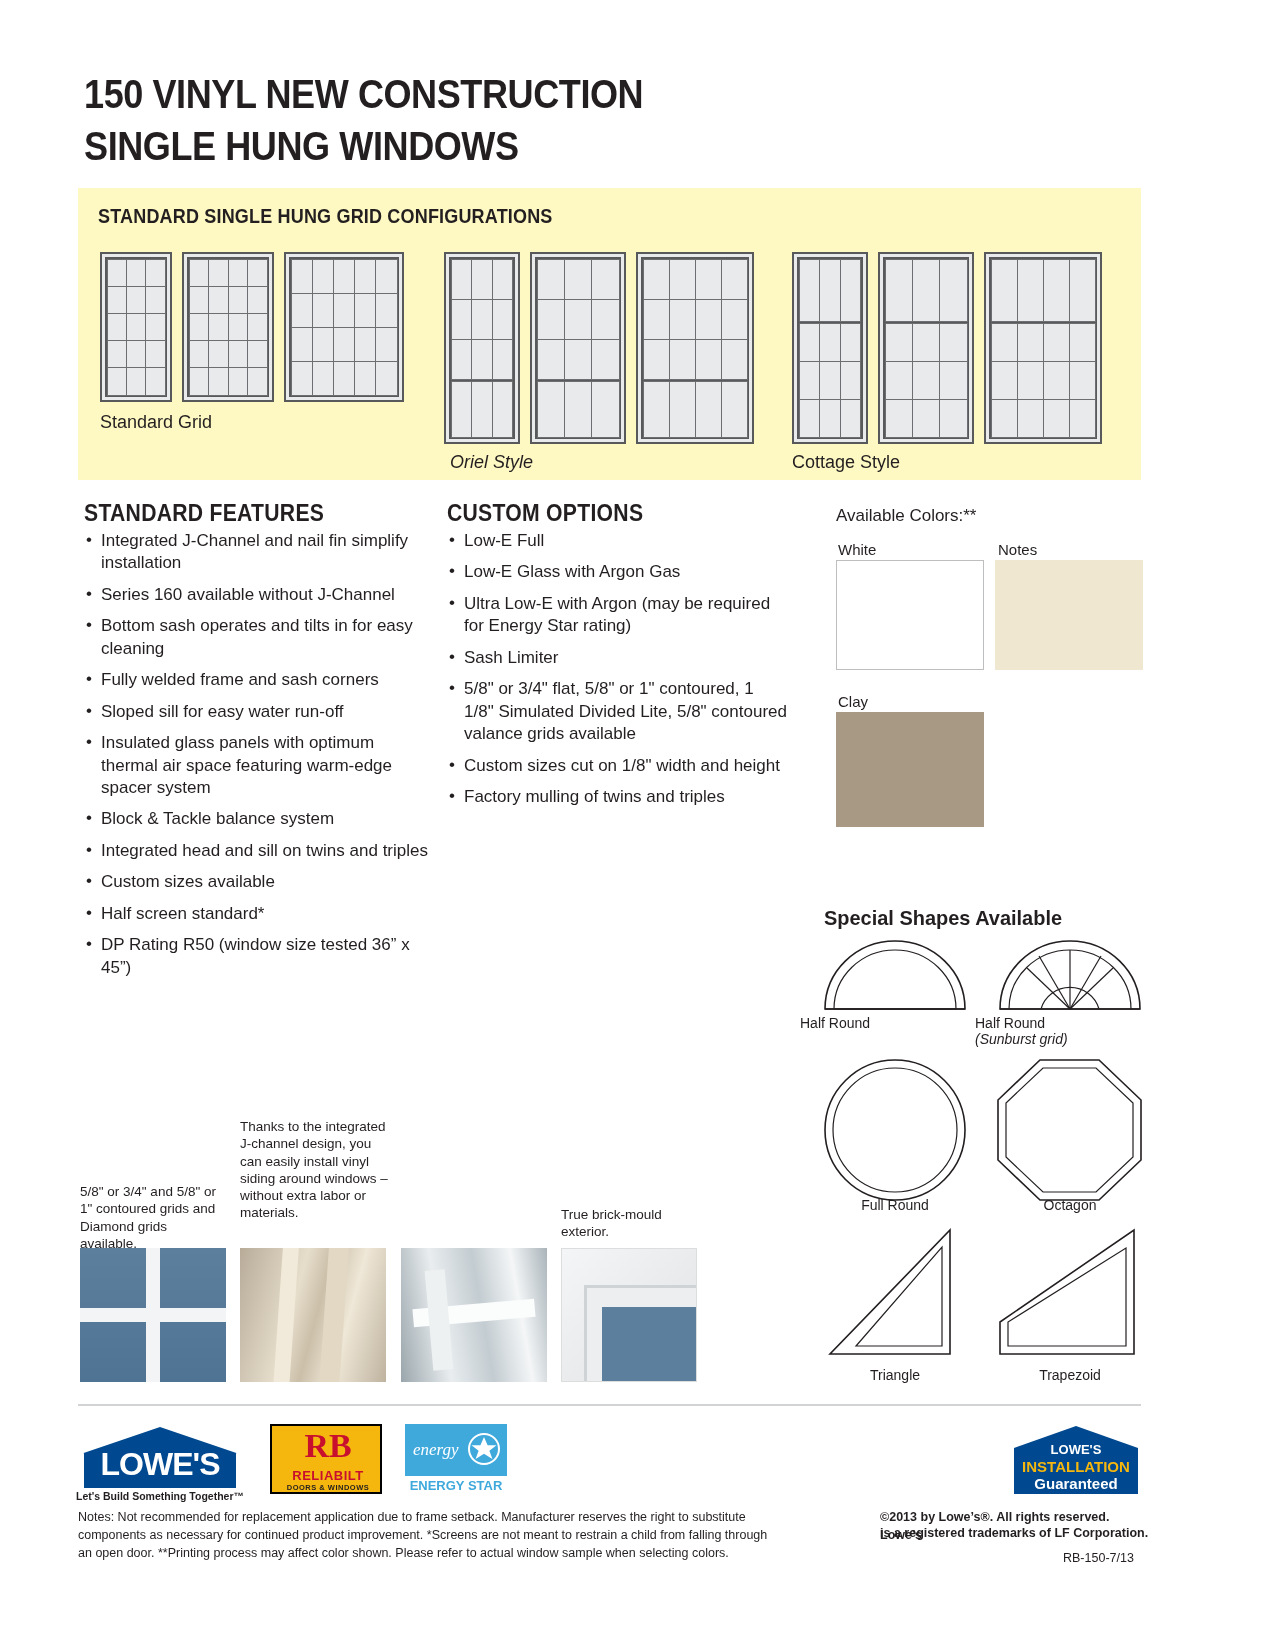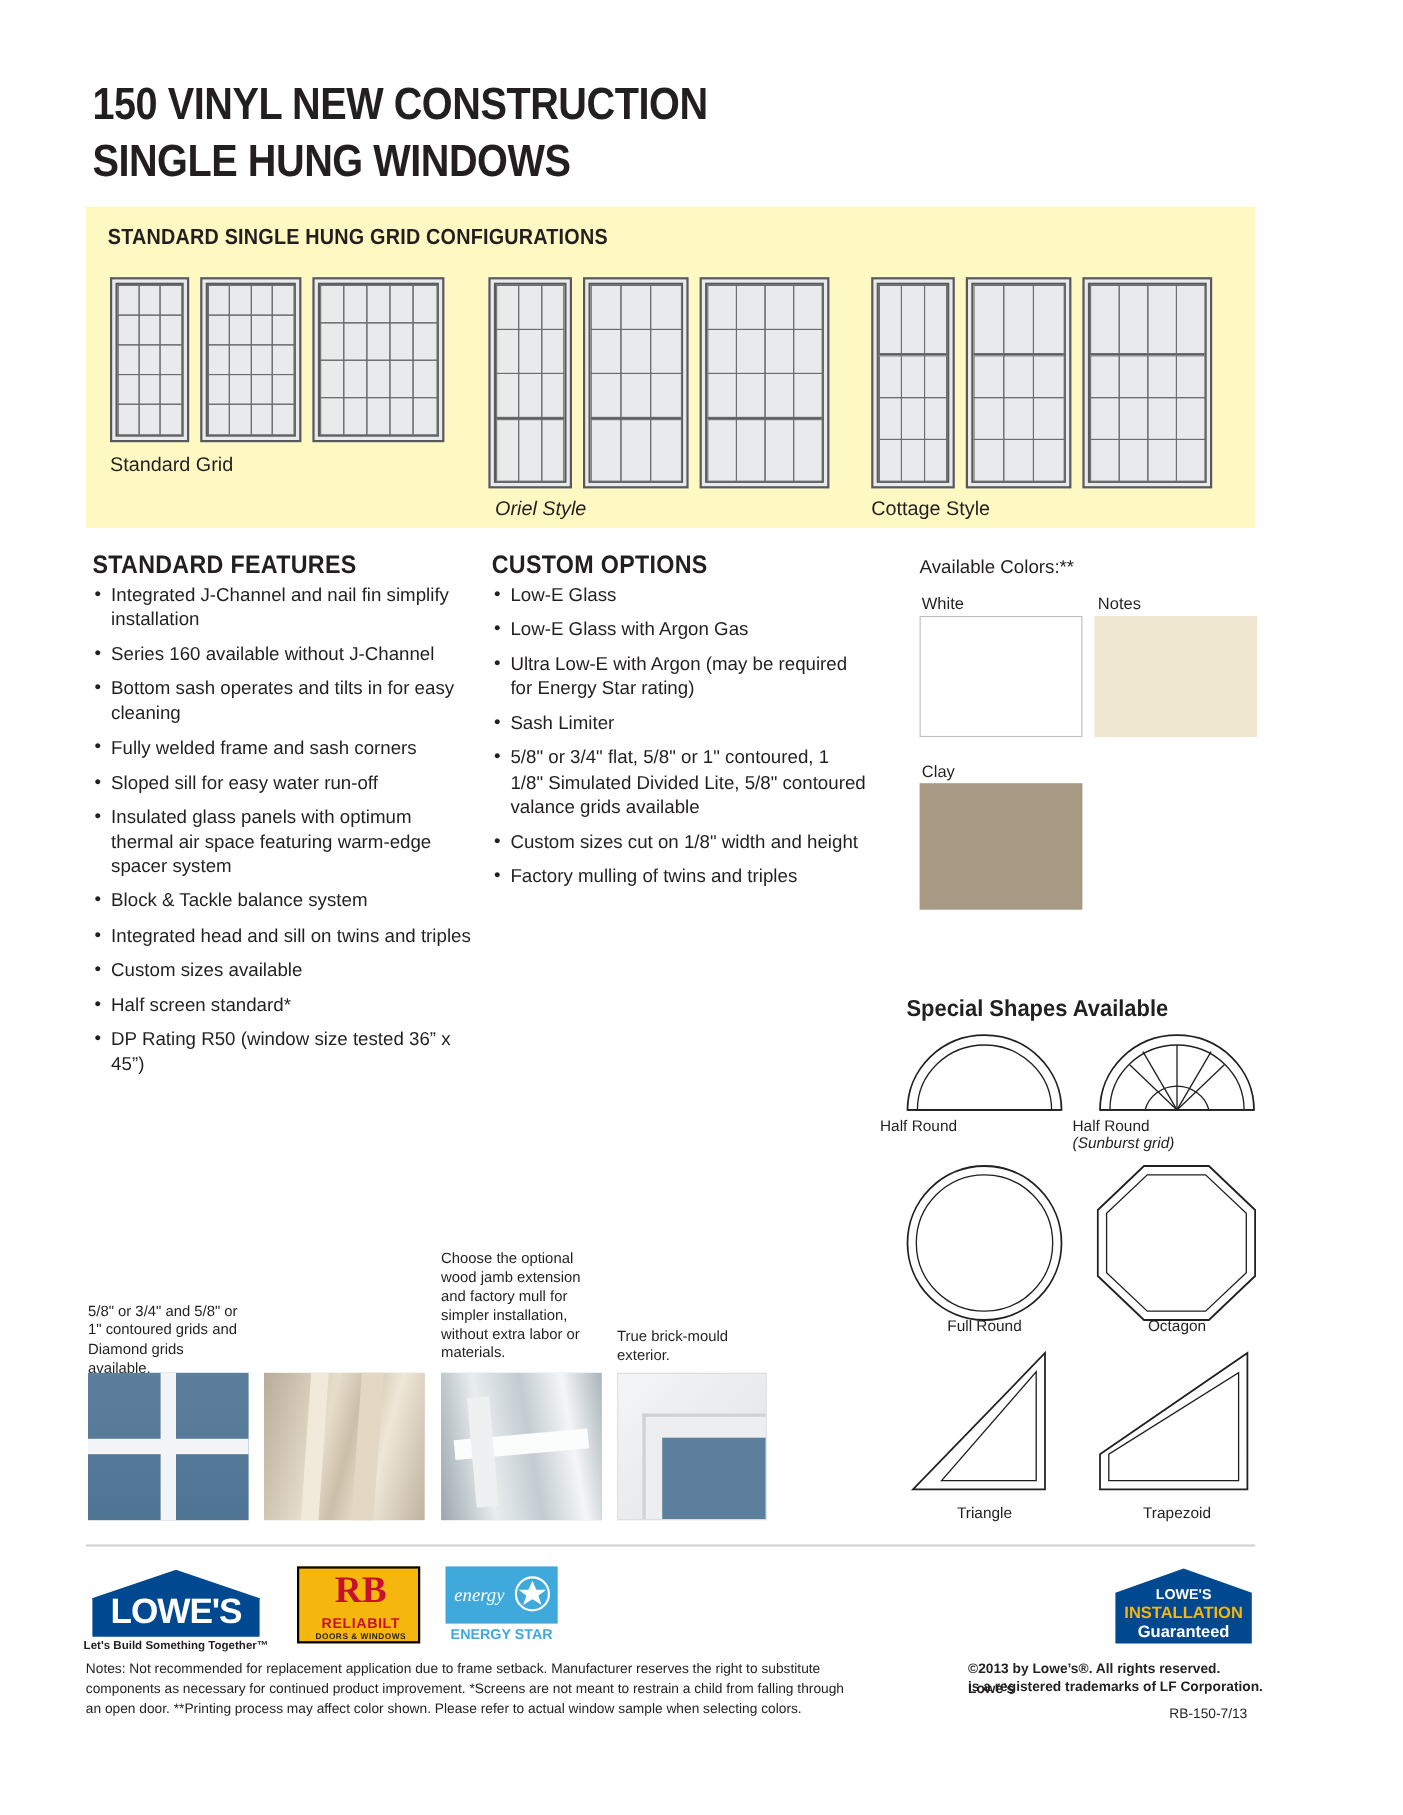--- a/index.html
+++ b/index.html
@@ -357,21 +357,21 @@
     <li>Insulated glass panels with optimum thermal air space featuring warm-edge spacer system</li>
     <li>Block &amp; Tackle balance system</li>
     <li>Integrated head and sill on twins and triples</li>
     <li>Custom sizes available</li>
     <li>Half screen standard*</li>
     <li>DP Rating R50 (window size tested 36” x 45”)</li>
   </ul>
 
   <div class="colhead" style="position:absolute; left:447px; top:500px;">CUSTOM OPTIONS</div>
   <ul class="feat" style="position:absolute; left:447px; top:530px; width:340px;">
-    <li>Low-E Glass</li>
+    <li>Low-E Full</li>
     <li>Low-E Glass with Argon Gas</li>
     <li>Ultra Low-E with Argon (may be required for Energy Star rating)</li>
     <li>Sash Limiter</li>
     <li>5/8" or 3/4" flat, 5/8" or 1" contoured, 1 1/8" Simulated Divided Lite, 5/8" contoured valance grids available</li>
     <li>Custom sizes cut on 1/8" width and height</li>
     <li>Factory mulling of twins and triples</li>
   </ul>
 
   <div class="colors-title">Available Colors:**</div>
 
@@ -435,27 +435,27 @@
     <polygon points="134,26 134,124 16,124 16,100" fill="none" stroke="#231f20" stroke-width="1.2"></polygon>
   </svg>
   <div class="shape-cap" style="left:975px; top:1367px; width:190px; text-align:center;">Trapezoid</div>
 
   <div class="photo-cap" style="left:80px; top:1183px; width:146px;">5/8" or 3/4" and 5/8" or 1" contoured grids and Diamond grids available.</div>
   <div class="photo" style="left:80px; top:1248px; width:146px; height:134px; background:linear-gradient(#5d7f9e,#4f7493);">
     <div style="position:absolute; left:0; top:60px; width:100%; height:14px; background:#f2f4f5;"></div>
     <div style="position:absolute; left:66px; top:0; width:14px; height:100%; background:#f2f4f5;"></div>
   </div>
 
+  <div class="photo-cap" style="left:240px; top:1118px; width:148px;">Thanks to the integrated J-channel design, you can easily install vinyl siding around windows – without extra labor or materials.</div>
   <div class="photo" style="left:240px; top:1248px; width:146px; height:134px; background:#cfc6b6; overflow:hidden;">
     <div style="position:absolute; left:0; top:0; width:100%; height:100%; background:linear-gradient(105deg,#b8ac99 0%,#e6ddcb 38%,#cbbfa9 52%,#efe7d7 70%,#bfb39f 100%);"></div>
     <div style="position:absolute; left:38px; top:-10px; width:16px; height:160px; background:#f1e9d9; transform:rotate(4deg);"></div>
     <div style="position:absolute; left:84px; top:-10px; width:20px; height:160px; background:#e3d8c4; transform:rotate(4deg);"></div>
   </div>
 
-  <div class="photo-cap" style="left:401px; top:1135px; width:150px;">Choose the optional wood jamb extension and factory mull for simpler installation, without extra labor or materials.</div>
   <div class="photo" style="left:401px; top:1248px; width:146px; height:134px; background:#b9c2c6; overflow:hidden;">
     <div style="position:absolute; left:0; top:0; width:100%; height:100%; background:linear-gradient(80deg,#9aa6ac 0%,#e9edef 30%,#c3ccd1 55%,#f4f6f7 78%,#a9b4ba 100%);"></div>
     <div style="position:absolute; left:12px; top:56px; width:122px; height:18px; background:#fbfcfc; transform:rotate(-5deg);"></div>
     <div style="position:absolute; left:28px; top:22px; width:20px; height:100px; background:#eef1f2; transform:rotate(-5deg);"></div>
   </div>
 
   <div class="photo-cap" style="left:561px; top:1206px; width:150px;">True brick-mould exterior.</div>
   <div class="photo" style="left:561px; top:1248px; width:136px; height:134px; background:#e8eaeb; overflow:hidden; border:1px solid #dcdede;">
     <div style="position:absolute; left:0; top:0; width:100%; height:100%; background:linear-gradient(135deg,#f4f5f6,#dfe2e3);"></div>
     <div style="position:absolute; left:22px; top:36px; width:120px; height:100px; background:#eceeef; border-top:3px solid #cfd3d5; border-left:3px solid #cfd3d5;"></div>

